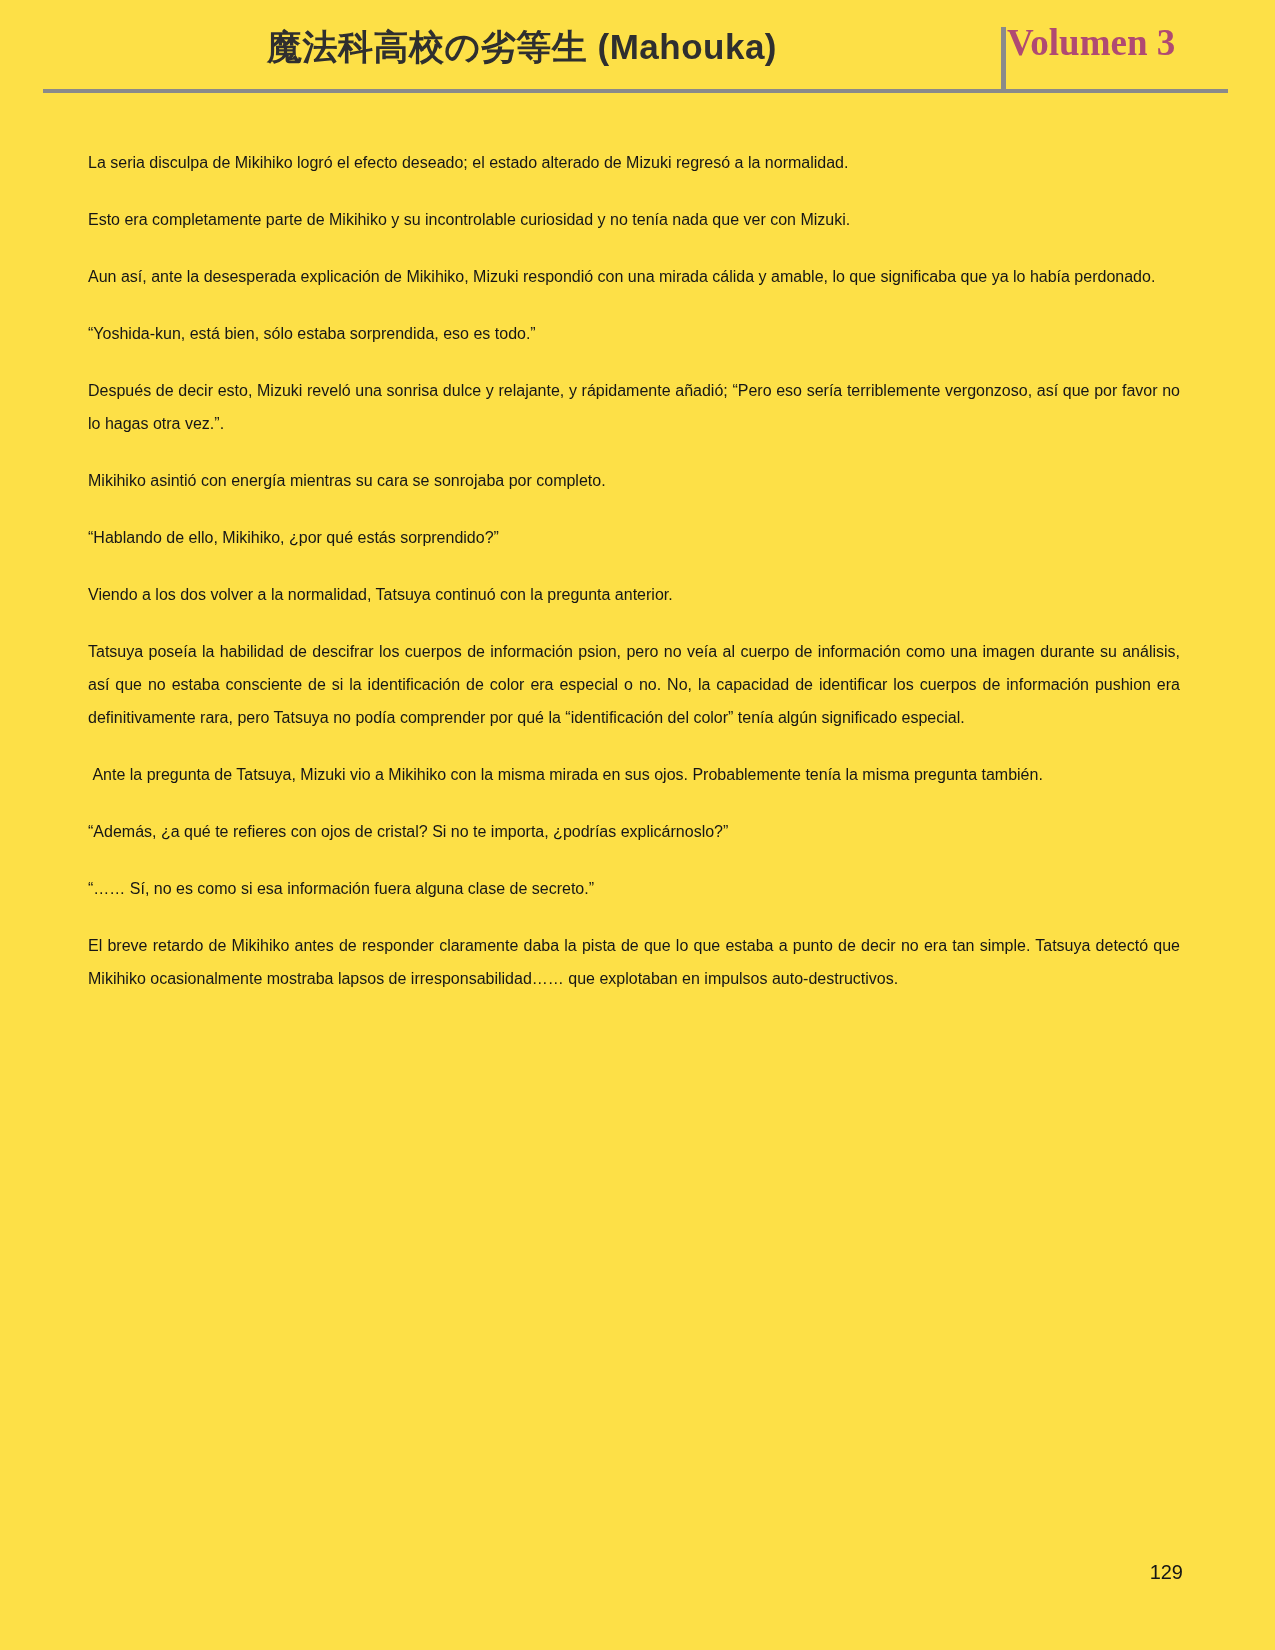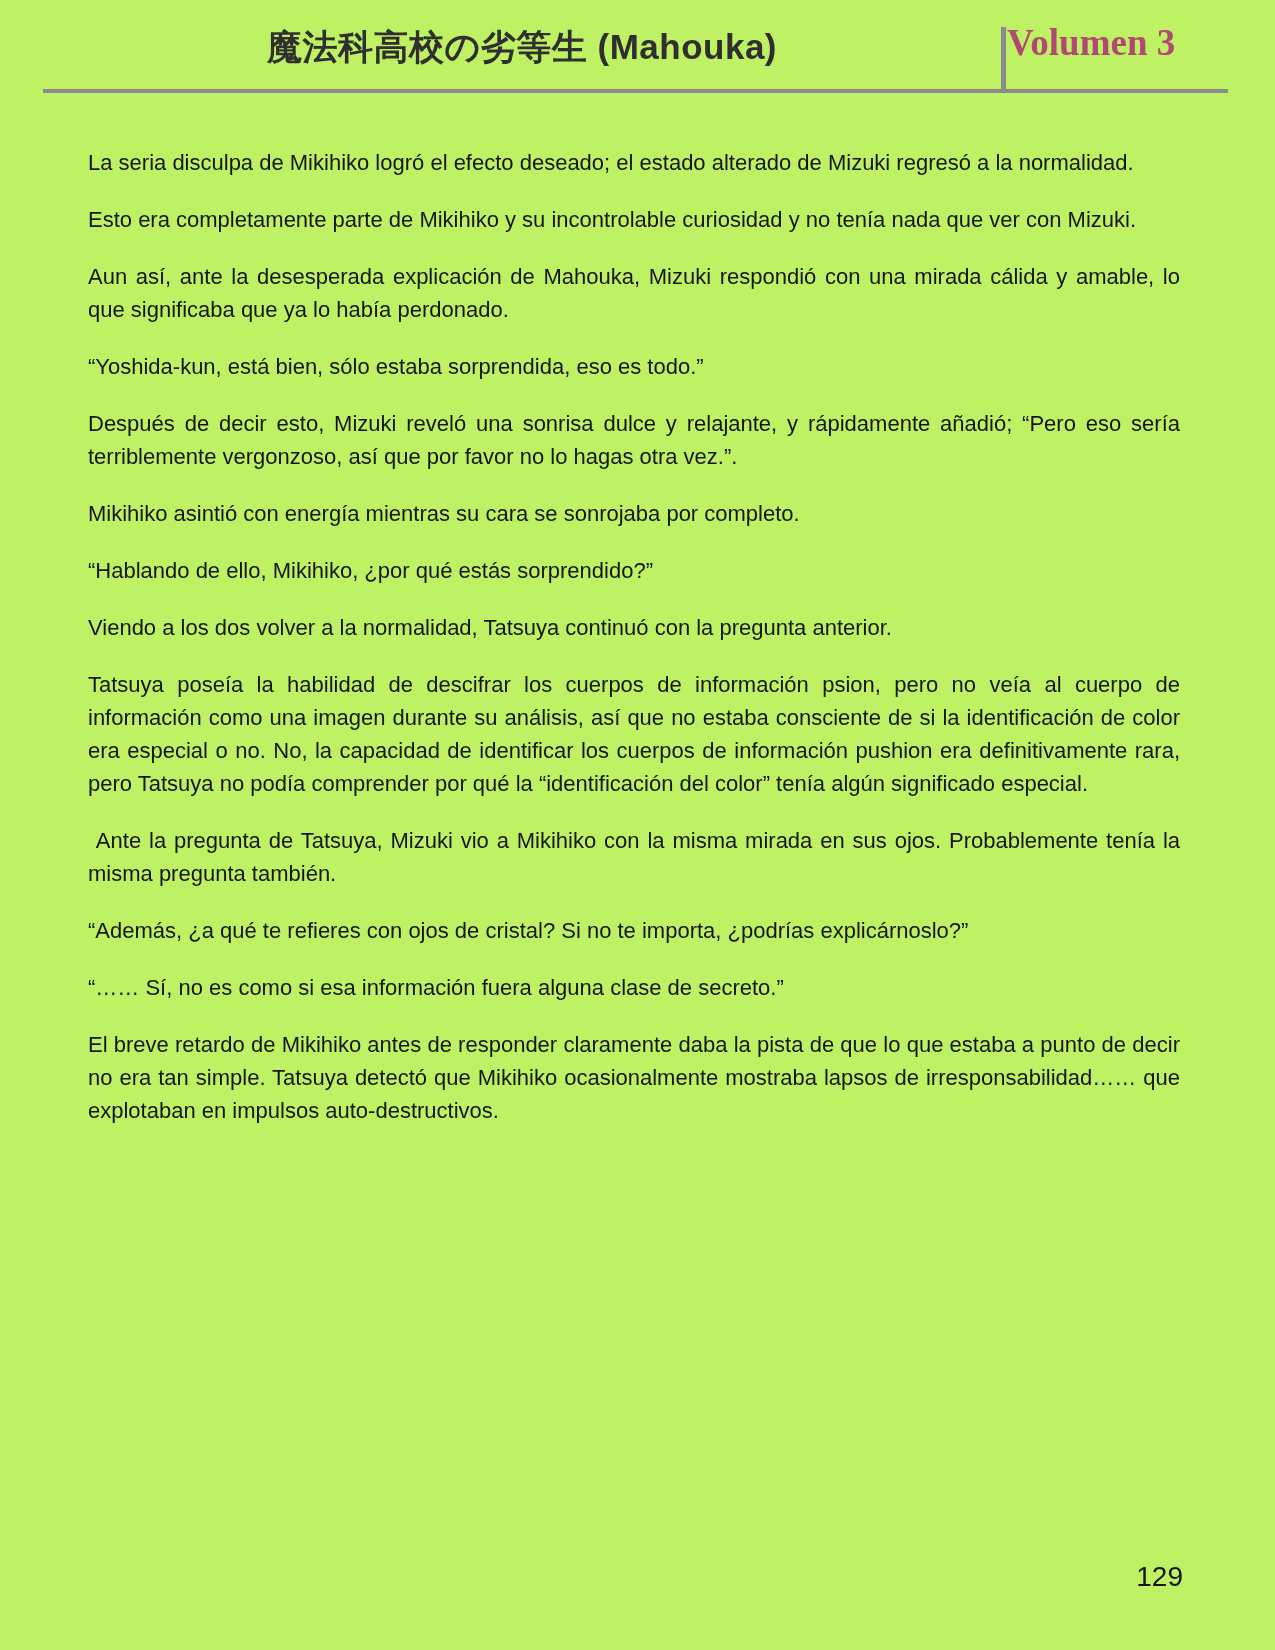--- a/index.html
+++ b/index.html
@@ -5,21 +5,21 @@
   html, body {
     margin: 0;
     padding: 0;
     background: #e8e8e8;
   }
   .page {
     position: relative;
     width: 1275px;
     height: 1650px;
     margin: 0 auto;
-    background: #bef264;
+    background: #fde047;
     font-family: "Liberation Sans", sans-serif;
     overflow: hidden;
   }
 
   
   .header {
     position: absolute;
     top: 0;
     left: 43px;
     right: 47px;
@@ -64,32 +64,32 @@
 
   
   .doc-body {
     position: absolute;
     top: 146px;
     left: 88px;
     width: 1092px;
   }
   .doc-body p.para {
     margin: 0 0 24px 0;
-    font-size: 22px;
+    font-size: 16px;
     line-height: 33px;
     text-align: justify;
     color: #161616;
   }
 
   
   .page-number {
     position: absolute;
     top: 1561px;
     right: 92px;
-    font-size: 28px;
+    font-size: 20px;
     color: #161616;
   }
 </style>
 </head>
 <body>
 
 <div class="page">
 
   <div class="header" style="border-bottom-color: rgb(138, 138, 138);">
     <div class="header-left">
@@ -98,21 +98,21 @@
     <div class="header-divider" style="background: rgb(138, 138, 138);"></div>
     <div class="header-right">
       <span class="volume-label" style="color: rgb(176, 74, 114);">Volumen 3</span>
     </div>
   </div>
 
   <div class="doc-body">
 
   <p class="para">La seria disculpa de Mikihiko logró el efecto deseado; el estado alterado de Mizuki regresó a la normalidad.</p>
       <p class="para">Esto era completamente parte de Mikihiko y su incontrolable curiosidad y no tenía nada que ver con Mizuki.</p>
-      <p class="para">Aun así, ante la desesperada explicación de Mahouka, Mizuki respondió con una mirada cálida y amable, lo que significaba que ya lo había perdonado.</p>
+      <p class="para">Aun así, ante la desesperada explicación de Mikihiko, Mizuki respondió con una mirada cálida y amable, lo que significaba que ya lo había perdonado.</p>
       <p class="para">“Yoshida-kun, está bien, sólo estaba sorprendida, eso es todo.”</p>
       <p class="para">Después de decir esto, Mizuki reveló una sonrisa dulce y relajante, y rápidamente añadió; “Pero eso sería terriblemente vergonzoso, así que por favor no lo hagas otra vez.”.</p>
       <p class="para">Mikihiko asintió con energía mientras su cara se sonrojaba por completo.</p>
       <p class="para">“Hablando de ello, Mikihiko, ¿por qué estás sorprendido?”</p>
       <p class="para">Viendo a los dos volver a la normalidad, Tatsuya continuó con la pregunta anterior.</p>
       <p class="para">Tatsuya poseía la habilidad de descifrar los cuerpos de información psion, pero no veía al cuerpo de información como una imagen durante su análisis, así que no estaba consciente de si la identificación de color era especial o no. No, la capacidad de identificar los cuerpos de información pushion era definitivamente rara, pero Tatsuya no podía comprender por qué la “identificación del color” tenía algún significado especial.</p>
       <p class="para">&nbsp;Ante la pregunta de Tatsuya, Mizuki vio a Mikihiko con la misma mirada en sus ojos. Probablemente tenía la misma pregunta también.</p>
       <p class="para">“Además, ¿a qué te refieres con ojos de cristal? Si no te importa, ¿podrías explicárnoslo?”</p>
       <p class="para">“…… Sí, no es como si esa información fuera alguna clase de secreto.”</p>
       <p class="para">El breve retardo de Mikihiko antes de responder claramente daba la pista de que lo que estaba a punto de decir no era tan simple. Tatsuya detectó que Mikihiko ocasionalmente mostraba lapsos de irresponsabilidad…… que explotaban en impulsos auto-destructivos.</p>

